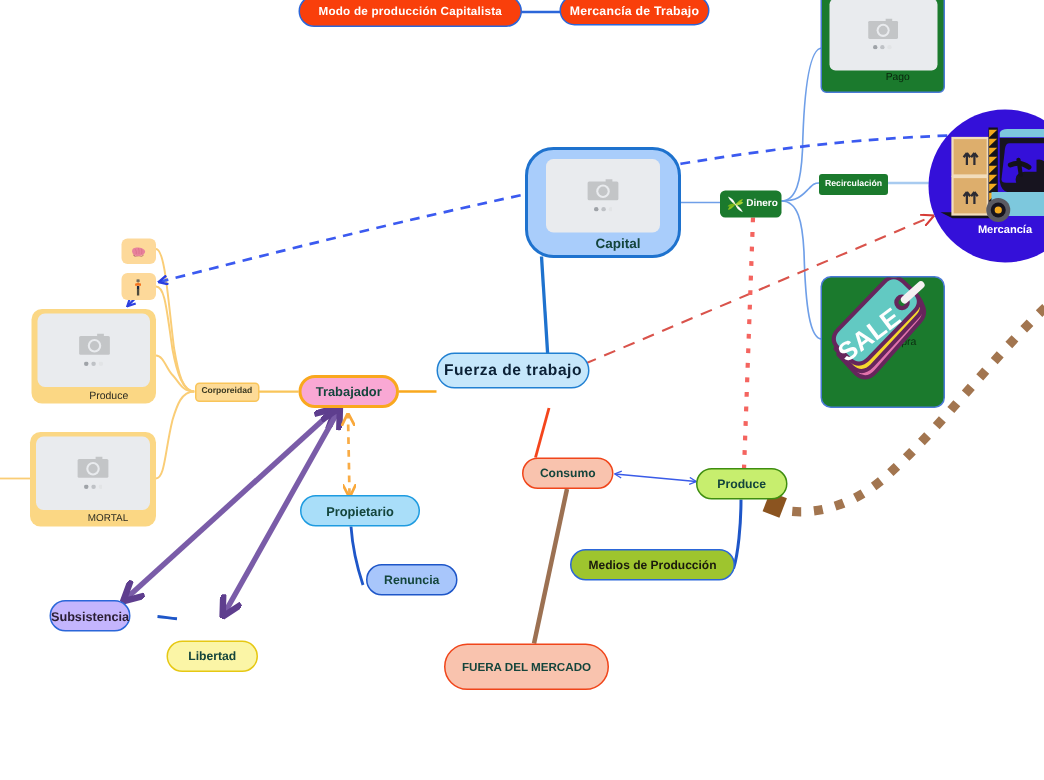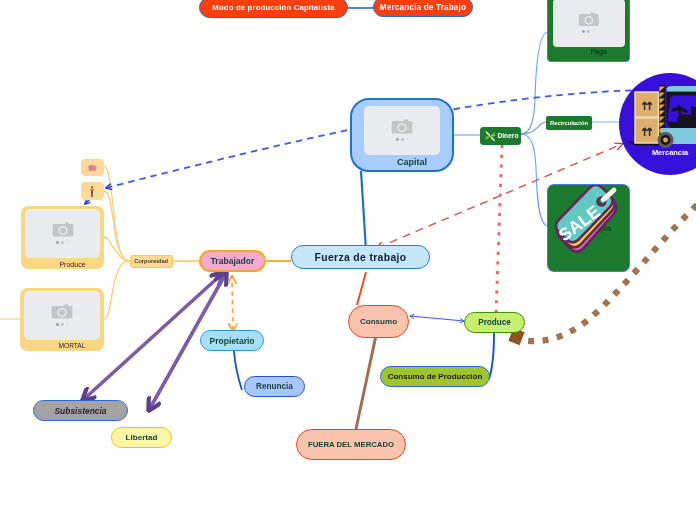--- a/index.html
+++ b/index.html
@@ -110,54 +110,54 @@
 </div>
 
 <div class="node" style="left:129.5px;top:254.8px;width:43.4px;height:13px;background:#FDDB97;border:1px solid #F9C55A;border-radius:3px;color:#3D3A22;font-size:5.7px;">
   <span>Corporeidad</span>
 </div>
 
 <div class="node" style="left:199px;top:250px;width:67px;height:22px;background:#f9a8d4;border:2px solid #F9A81E;color:#14453C;font-size:8.6px;">
   <span>Trabajador</span>
 </div>
 
-<div class="node" style="left:291px;top:245px;width:139px;height:24px;background:#C6E7FB;border:1.7px solid #2180D2;color:#0B2136;font-size:10.4px;letter-spacing:0.35px;">
+<div class="node" style="left:291px;top:235px;width:102px;height:24px;background:#C6E7FB;border:1.7px solid #2180D2;color:#0B2136;font-size:10.4px;letter-spacing:0.35px;">
   <span>Fuerza de trabajo</span>
 </div>
 
-<div class="node" style="left:200px;top:330px;width:64px;height:21px;background:#A9DEF9;border:1.7px solid #1E9BE0;color:#14453C;font-size:8.55px;">
+<div class="node" style="left:200px;top:330px;width:80px;height:21px;background:#A9DEF9;border:1.7px solid #1E9BE0;color:#14453C;font-size:8.55px;">
   <span>Propietario</span>
 </div>
 
 <div class="node" style="left:244px;top:376px;width:61px;height:21px;background:#A8C6FB;border:1.7px solid #1E56C8;color:#14453C;font-size:8.2px;">
   <span>Renuncia</span>
 </div>
 
-<div class="node" style="left:33px;top:400px;width:95px;height:21px;background:#a3a3a3;border:1.7px solid #2B66D9;color:#2A1E33;font-size:8.45px;font-style:italic;">
+<div class="node" style="left:33px;top:400px;width:54px;height:21px;background:#c4b5fd;border:1.7px solid #2B66D9;color:#2A1E33;font-size:8.45px;">
   <span>Subsistencia</span>
 </div>
 
 <div class="node" style="left:111px;top:427px;width:61px;height:21px;background:#FBF5A6;border:1.7px solid #E6C814;color:#14453C;font-size:8.1px;">
   <span>Libertad</span>
 </div>
 
-<div class="node" style="left:348px;top:305px;width:61px;height:33px;background:#F9C3AE;border:1.7px solid #F0451A;color:#14453C;font-size:8.05px;">
+<div class="node" style="left:348px;top:305px;width:61px;height:21px;background:#F9C3AE;border:1.7px solid #F0451A;color:#14453C;font-size:8.05px;">
   <span>Consumo</span>
 </div>
 
 <div class="node" style="left:296px;top:429px;width:110px;height:31px;background:#F9C3AE;border:1.7px solid #F0451A;color:#14453C;font-size:7.75px;">
   <span>FUERA DEL MERCADO</span>
 </div>
 
 <div class="node" style="left:464px;top:312px;width:61px;height:21px;background:#C7EE6E;border:1.7px solid #3F8E10;color:#14453C;font-size:8.15px;">
   <span>Produce</span>
 </div>
 
 <div class="node" style="left:380px;top:366px;width:110px;height:21px;background:#9EC52E;border:1.7px solid #2B66D9;color:#1A1A0D;font-size:8px;">
-  <span>Consumo de Producción</span>
+  <span>Medios de Producción</span>
 </div>
 
 <div class="node" style="left:480px;top:126.7px;width:41px;height:18px;background:#1B7A2D;border-radius:3.5px;color:#fff;font-size:6.65px;justify-content:flex-end;padding-right:2.5px;">
   <span style="position:absolute;left:3.9px;top:3.1px;width:12.5px;height:12.5px;">
     <svg viewBox="0 0 24 24" width="12.5" height="12.5">
       <path d="M2.5 2 C8 4 11 8 12 12 C9 10.5 4.5 7.5 2.5 2 Z" fill="#FFFFFF"></path>
       <path d="M21.5 22 C16 20 13 16 12 12 C15 13.5 19.5 16.5 21.5 22 Z" fill="#FFFFFF"></path>
       <path d="M12 12 C15.5 7.5 19 5.5 21.5 5 C21 8 18 11.5 12 12 Z" fill="#8DC21F"></path>
       <path d="M12 12 C8.5 16.5 5 18.5 2.5 19 C3 16 6 12.5 12 12 Z" fill="#8DC21F"></path>
       <path d="M12 12 C16 9 20 8.5 22 9.5 C20 12.5 16 13.5 12 12 Z" fill="#A8D13A"></path>

